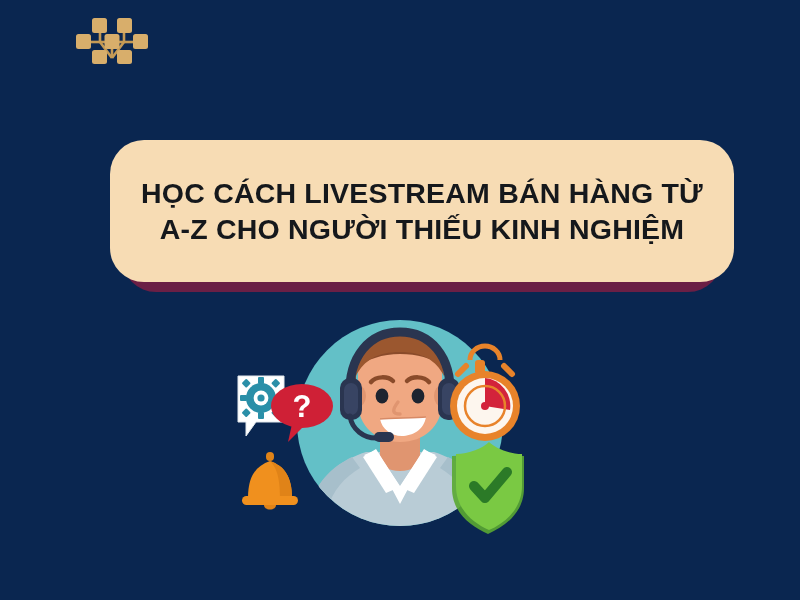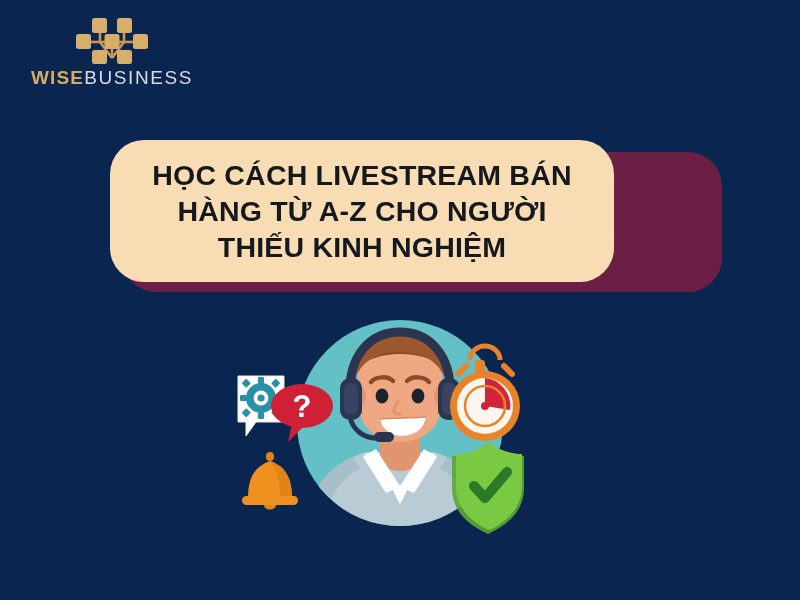--- a/index.html
+++ b/index.html
@@ -62,21 +62,21 @@
     top: 152px;
     width: 600px;
     height: 140px;
     background: #6b1f45;
     border-radius: 34px;
   }
   #title-card {
     position: absolute;
     left: 110px;
     top: 140px;
-    width: 504px;
+    width: 624px;
     height: 142px;
     background: #f7dcb4;
     border-radius: 34px;
     display: flex;
     align-items: center;
     justify-content: center;
   }
   #title-text {
     color: #15181c;
     font-weight: 700;
@@ -149,21 +149,20 @@
           <rect x="22" y="2" width="15" height="15" rx="2.5"></rect>
           <rect x="47" y="2" width="15" height="15" rx="2.5"></rect>
           <rect x="6" y="18" width="15" height="15" rx="2.5"></rect>
           <rect x="34.5" y="18" width="15" height="15" rx="2.5"></rect>
           <rect x="63" y="18" width="15" height="15" rx="2.5"></rect>
           <rect x="22" y="34" width="15" height="14" rx="2.5"></rect>
           <rect x="47" y="34" width="15" height="14" rx="2.5"></rect>
         </g>
       </svg>
     </div>
-    <div id="logo-wordmark"><span id="logo-wise">WISE</span><span id="logo-business">BUSINESS</span></div>
   </div>
 
   <div id="title-shadow"></div>
   <div id="title-card">
     <div id="title-text">HỌC CÁCH LIVESTREAM BÁN HÀNG TỪ A-Z CHO NGƯỜI THIẾU KINH NGHIỆM</div>
   </div>
 
   <div id="illustration">
     <svg viewBox="0 0 340 262" width="340" height="262" aria-hidden="true">
       <defs>

